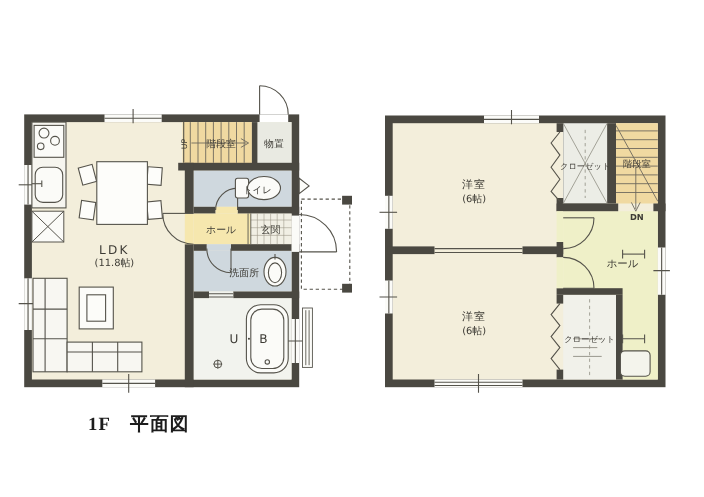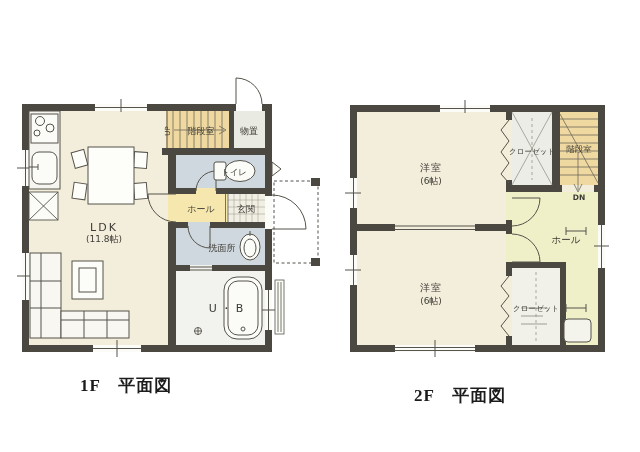--- a/index.html
+++ b/index.html
@@ -310,14 +310,13 @@
     <text x="431" y="304" font-size="9" text-anchor="middle">(6帖)</text>
     <text x="532" y="154" font-size="7.5" text-anchor="middle">クローゼット</text>
     <text x="536" y="311" font-size="7.5" text-anchor="middle">クローゼット</text>
     <text x="579" y="152" font-size="8.5" text-anchor="middle">階段室</text>
     <text x="579" y="200" font-size="7.5" font-weight="bold" text-anchor="middle">DN</text>
     <text x="566" y="243" font-size="9.5" text-anchor="middle">ホール</text>
   </g>
 </svg>
 
 <div id="cap1" class="caption">1F　平面図</div>
-<div id="cap2" class="caption">2F　平面図</div>
 </div>
 
 </body></html>

